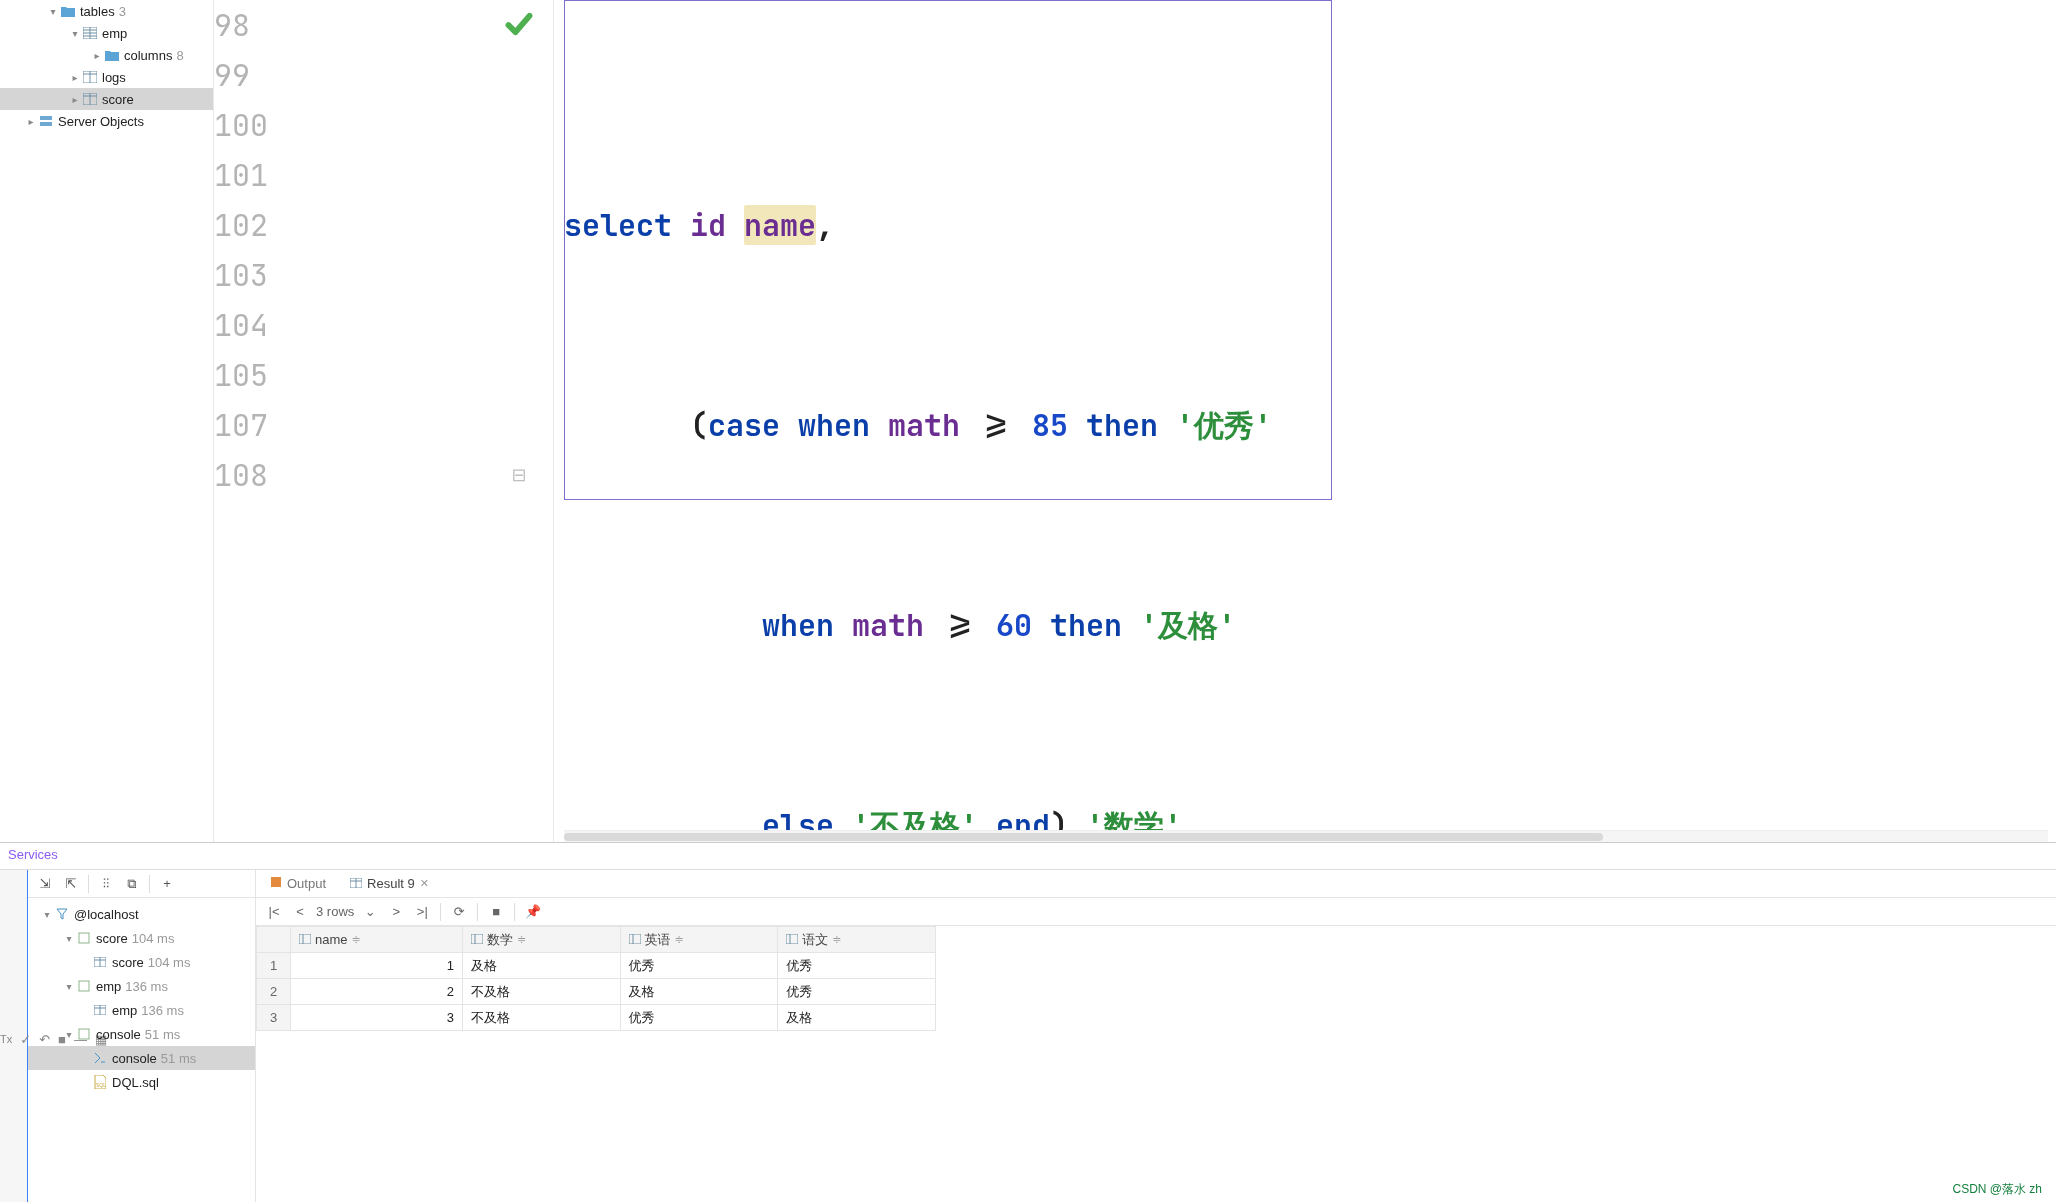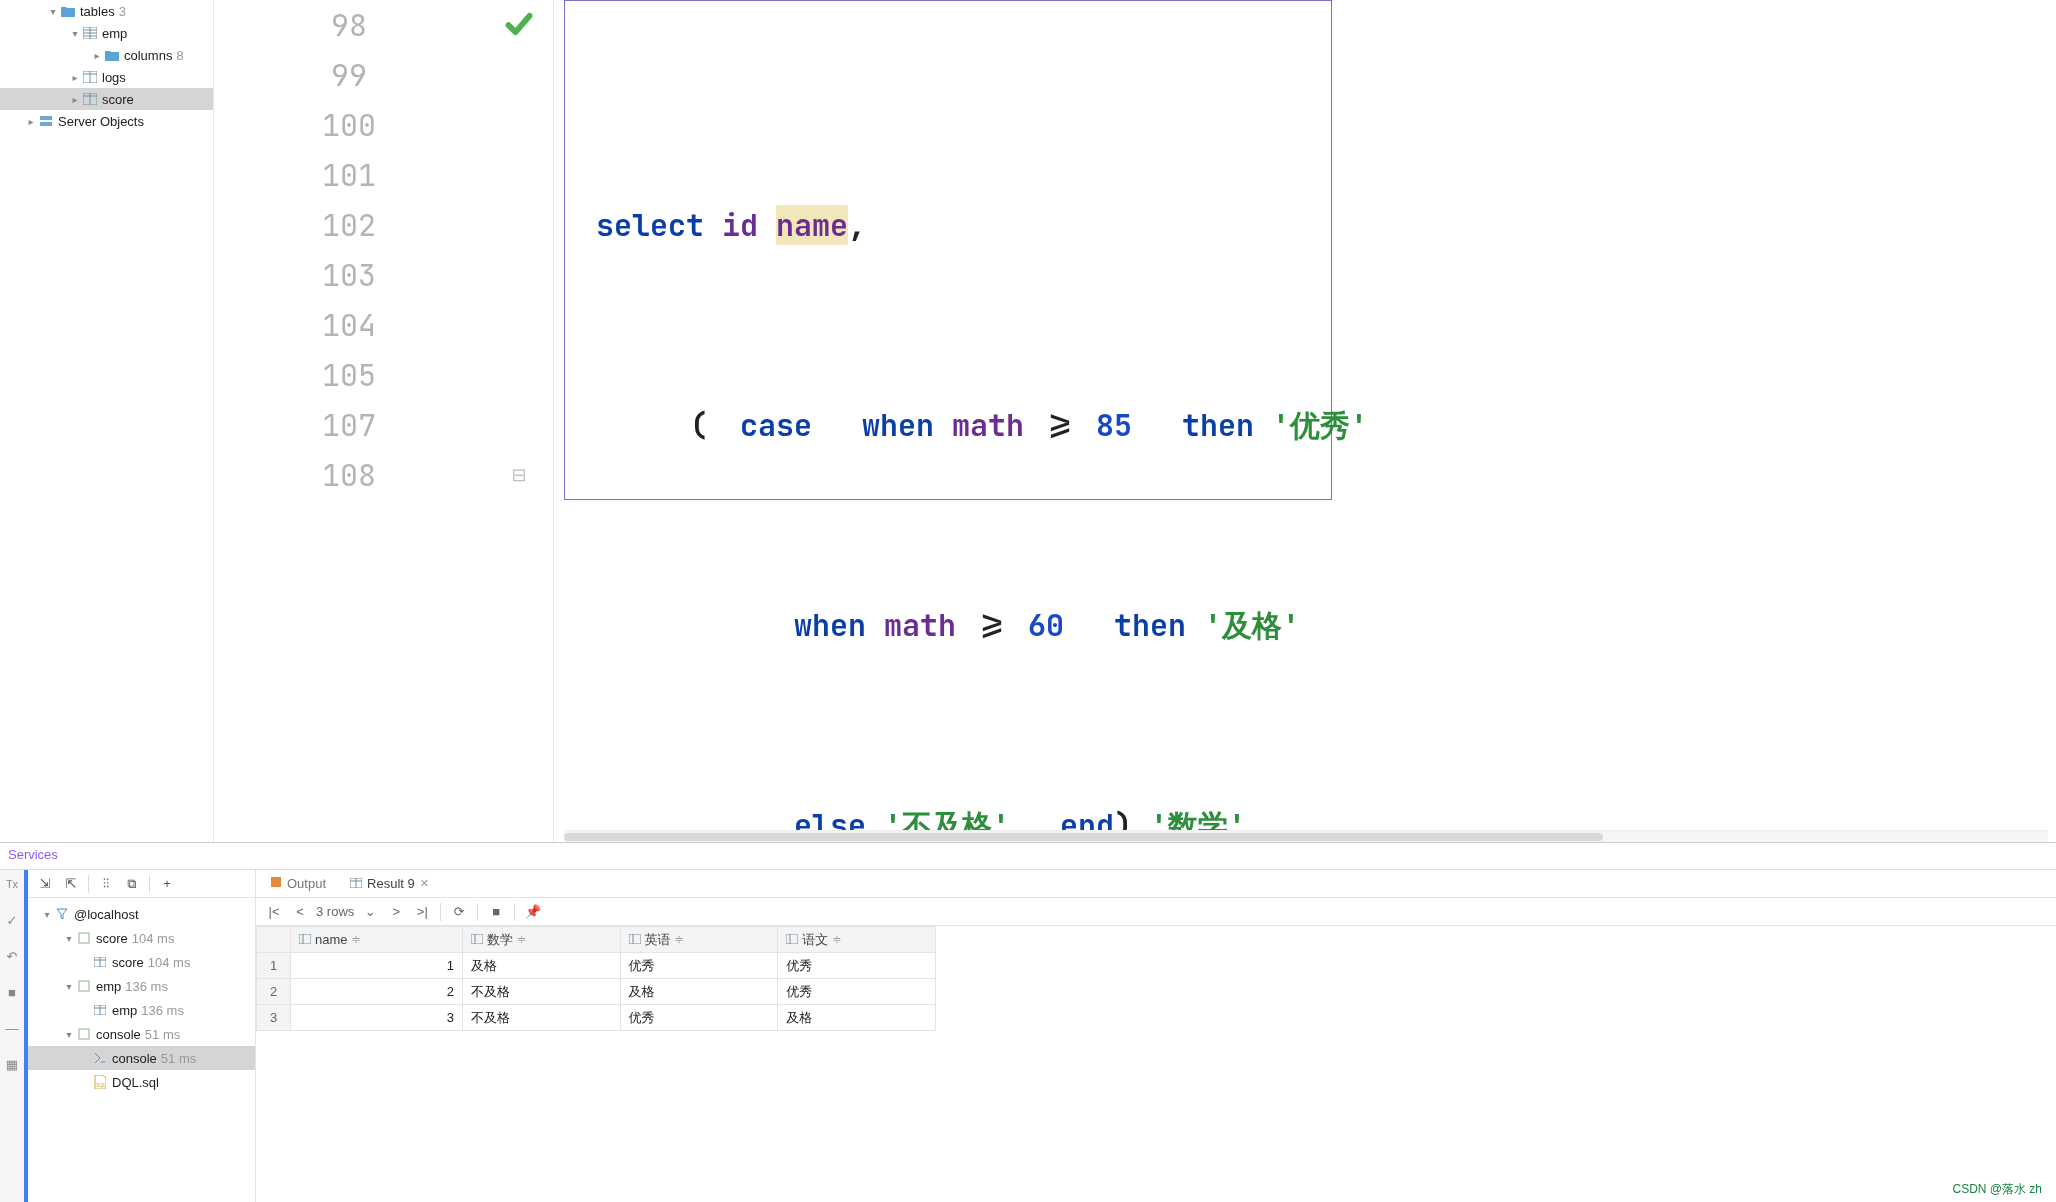--- a/index.html
+++ b/index.html
@@ -15,43 +15,43 @@
 .ico { width: 16px; height: 16px; display: inline-flex; justify-content: center; align-items: center; margin-right: 4px; }
 .ico-folder svg { width: 14px; height: 11px; }
 .ico-table svg { width: 14px; height: 12px; }
 .ico-server svg { width: 14px; height: 12px; }
 .cnt { color: #999; margin-left: 4px; }
 
 
 .editor { flex: 1; position: relative; background: #fff; overflow: hidden; }
 .gutter { position: absolute; left: 0; top: 0; width: 340px; border-right: 1px solid #e8e8e8; background: #fff; height: 100%; }
 .gut-line { display: flex; align-items: center; height: 50px; }
-.lnum { width: 280px; text-align: center; padding-right: 10px; font-family: "JetBrains Mono","Consolas",monospace; font-size: 30px; color: #b4b4b4; }
+.lnum { width: 280px; text-align: left; padding-right: 10px; font-family: "JetBrains Mono","Consolas",monospace; font-size: 30px; color: #b4b4b4; }
 .gut-mark { width: 50px; display: flex; justify-content: center; align-items: center; }
 .check svg { width: 28px; height: 28px; }
 .fold { color: #bfbfbf; font-size: 18px; }
 
 .code { position: absolute; left: 350px; right: 8px; top: 0; font-family: "JetBrains Mono","Consolas",monospace; font-size: 30px; line-height: 50px; font-weight: 600; white-space: pre; }
 .code-line { height: 50px; position: relative; }
 .sel-box { position: absolute; border: 1px solid #7a6fca; top: 0; }
 .hl-token { background: #f2e7ba; border-radius: 2px; }
-.kw { color: #0a3ea8; padding-left: 32px; }
+.kw { color: #0a3ea8; }
 .id { color: #6a2d91; text-align: right; }
 .num { color: #1848c7; }
 .str { color: #2d8f3b; }
 .pn { color: #222; }
 .hscroll { position: absolute; left: 350px; right: 8px; bottom: 0; height: 12px; background: #f5f5f5; border-top: 1px solid #eee; }
 .hscroll-thumb { position: absolute; left: 0; top: 2px; height: 8px; width: 70%; background: #d9d9d9; border-radius: 4px; }
 
 
 .services { height: 360px; border-top: 1px solid #ccc; display: flex; flex-direction: column; background: #fff; }
 .svc-title { height: 26px; padding: 4px 8px; color: #8b5cf6; }
 .svc-sep { height: 1px; background: #ddd; }
 .svc-body { flex: 1; display: flex; min-height: 0; }
-.svc-rail { width: 28px; background: #f6f6f6; border-right: 4px solid #3b82f6; display: flex; flex-direction: column; align-items: center; gap: 20px; padding-top: 6px; }
+.svc-rail { width: 28px; background: #f6f6f6; border-right: 1px solid #3b82f6; display: flex; flex-direction: row; align-items: center; gap: 8px; padding-top: 6px; }
 .rail-ico { width: 16px; height: 16px; color: #888; display: flex; justify-content: center; align-items: center; font-size: 13px; }
 .svc-left { width: 228px; border-right: 1px solid #e4e4e4; display: flex; flex-direction: column; }
 .svc-tbar { height: 28px; border-bottom: 1px solid #e4e4e4; display: flex; align-items: center; gap: 4px; padding: 0 6px; }
 .tbtn { width: 22px; height: 22px; display: flex; justify-content: center; align-items: center; color: #555; }
 .tbtn-sep { width: 1px; height: 18px; background: #ddd; margin: 0 2px; }
 .svc-tree { flex: 1; overflow: auto; padding-top: 4px; }
 .svc-row { display: flex; align-items: center; height: 24px; white-space: nowrap; }
 .svc-row.sel { background: #d5d5d5; }
 .svc-time { color: #999; margin-left: 4px; }
 .svc-ico { width: 16px; height: 16px; margin-right: 4px; display: inline-flex; justify-content: center; align-items: center; }

